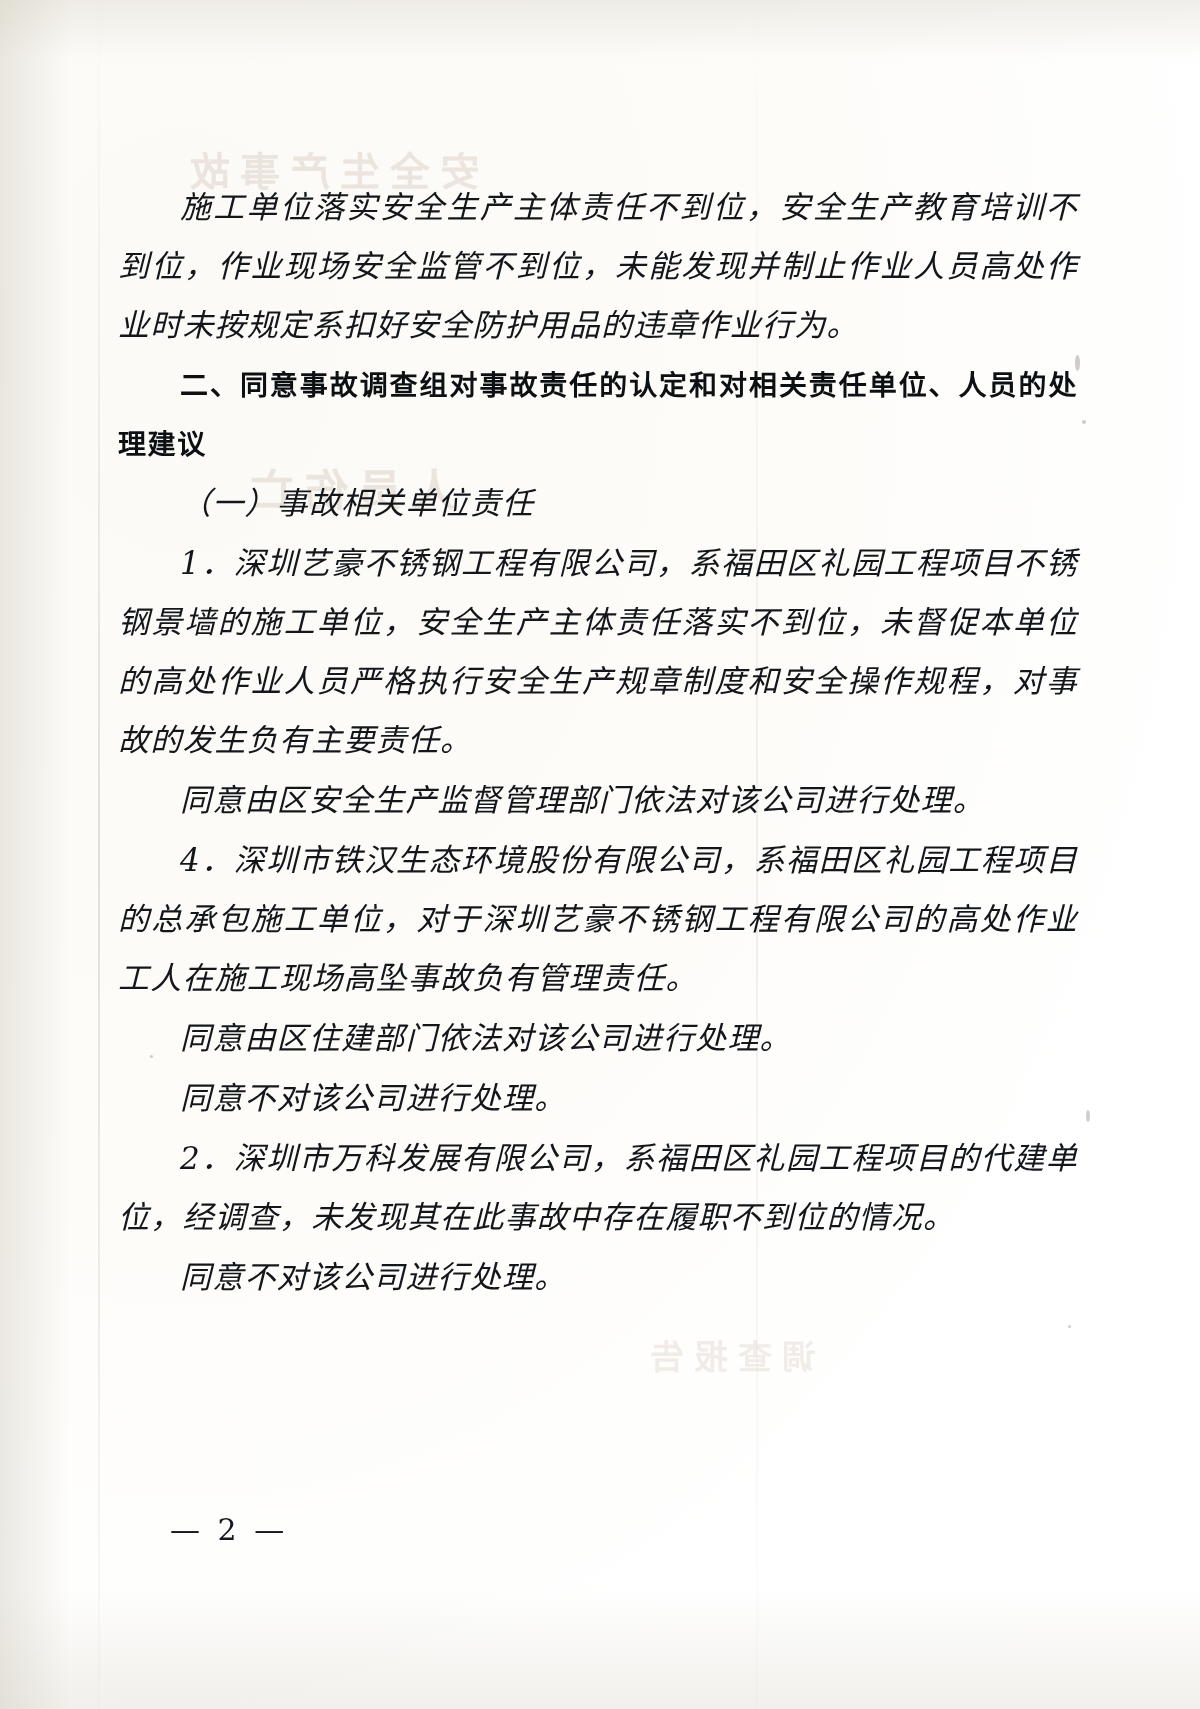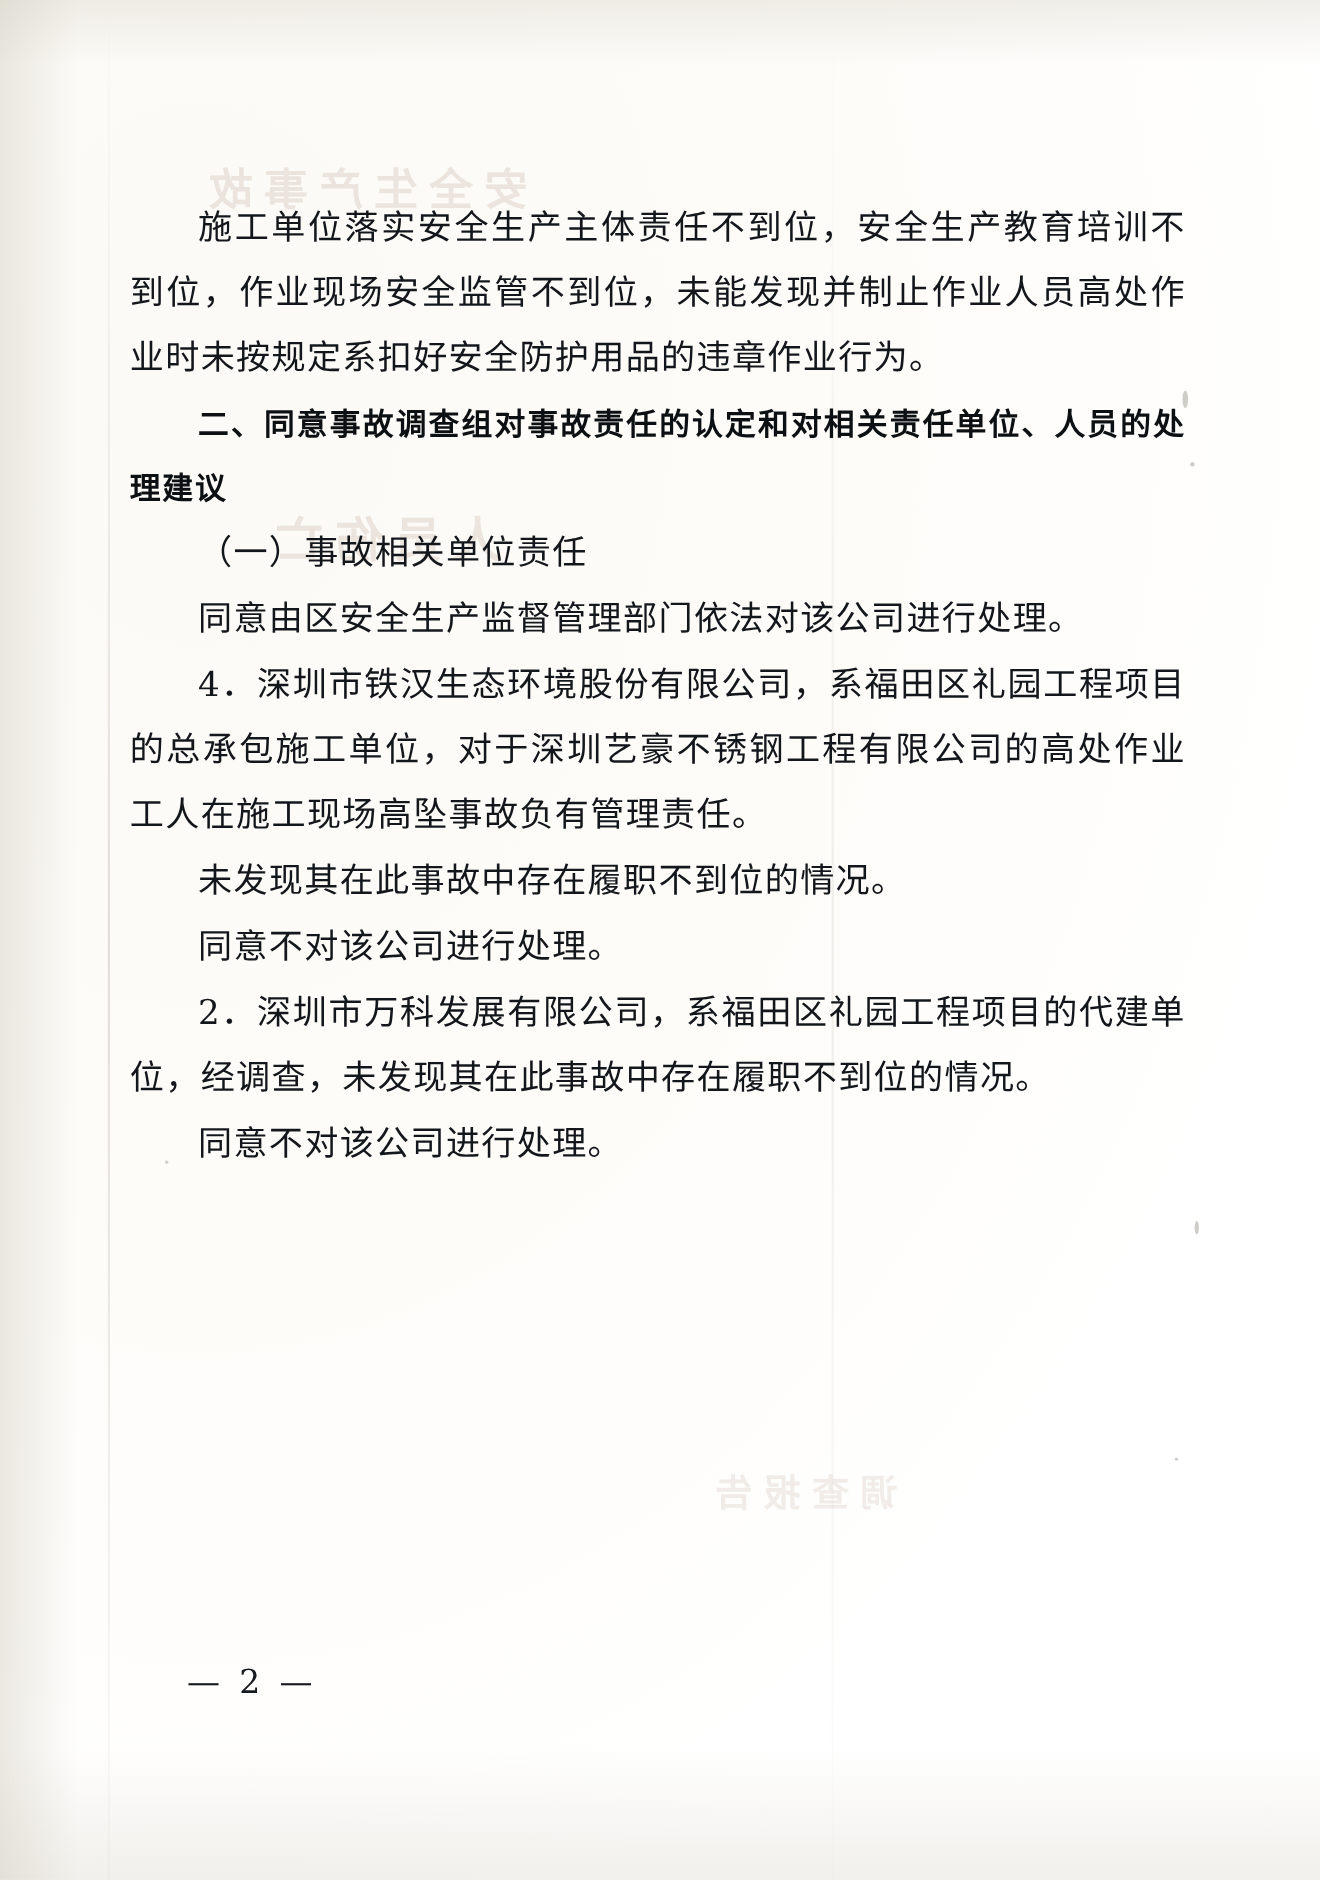--- a/index.html
+++ b/index.html
@@ -73,21 +73,21 @@
   .para {
     font-size: 31px;
     line-height: 59px;
     color: #13161a;
     letter-spacing: 1.2px;
     text-align: justify;
     text-justify: inter-ideograph;
     margin: 0 0 1px 0;
     font-family: "DejaVu Serif", "Liberation Serif", serif;
   }
-  .indent { text-indent: 62px; }
+  .indent { text-indent: 62px; font-style: italic; }
   .heading {
     font-size: 28px;
     line-height: 59px;
     color: #0d1013;
     font-weight: bold;
     letter-spacing: 1.6px;
     text-indent: 62px;
     text-align: justify;
     text-justify: inter-ideograph;
     margin: 0;
@@ -121,23 +121,24 @@
   <div class="speck" style="left:1075px; top:355px; width:5px; height:16px;"></div>
   <div class="speck" style="left:1082px; top:420px; width:4px; height:4px;"></div>
   <div class="speck" style="left:1086px; top:1110px; width:4px; height:12px;"></div>
   <div class="speck" style="left:1068px; top:1325px; width:3px; height:3px;"></div>
   <div class="speck" style="left:150px; top:1055px; width:3px; height:3px;"></div>
 
   <div class="content">
     <p class="para indent">施工单位落实安全生产主体责任不到位，安全生产教育培训不到位，作业现场安全监管不到位，未能发现并制止作业人员高处作业时未按规定系扣好安全防护用品的违章作业行为。</p>
     <p class="heading">二、同意事故调查组对事故责任的认定和对相关责任单位、人员的处理建议</p>
     <p class="para indent">（一）事故相关单位责任</p>
+    <p class="para indent">1．深圳艺豪不锈钢工程有限公司，系福田区礼园工程项目不锈钢景墙的施工单位，安全生产主体责任落实不到位，未督促本单位的高处作业人员严格执行安全生产规章制度和安全操作规程，对事故的发生负有主要责任。</p>
     <p class="para indent">同意由区安全生产监督管理部门依法对该公司进行处理。</p>
     <p class="para indent">4．深圳市铁汉生态环境股份有限公司，系福田区礼园工程项目的总承包施工单位，对于深圳艺豪不锈钢工程有限公司的高处作业工人在施工现场高坠事故负有管理责任。</p>
-    <p class="para indent">未发现其在此事故中存在履职不到位的情况。</p>
+    <p class="para indent">同意由区住建部门依法对该公司进行处理。</p>
     <p class="para indent">同意不对该公司进行处理。</p>
     <p class="para indent">2．深圳市万科发展有限公司，系福田区礼园工程项目的代建单位，经调查，未发现其在此事故中存在履职不到位的情况。</p>
     <p class="para indent">同意不对该公司进行处理。</p>
   </div>
 
   <div class="pagenum">— 2 —</div>
 
 </div>
 
 </body></html>

